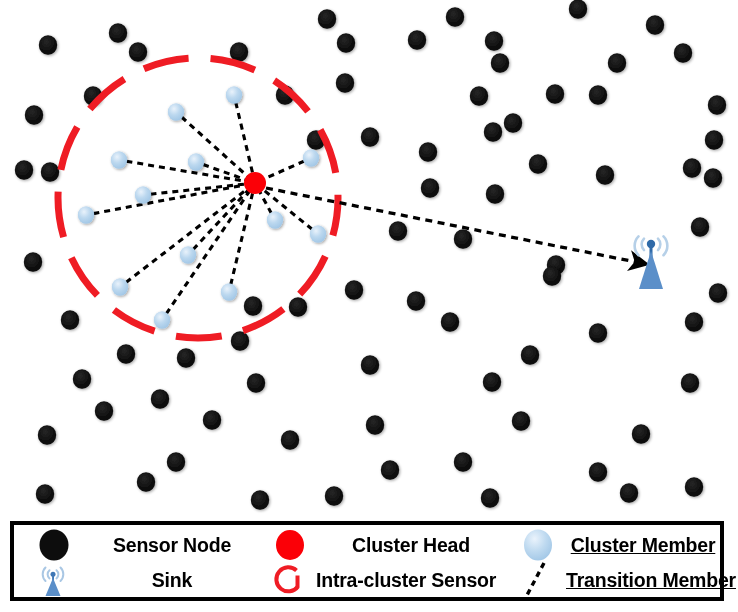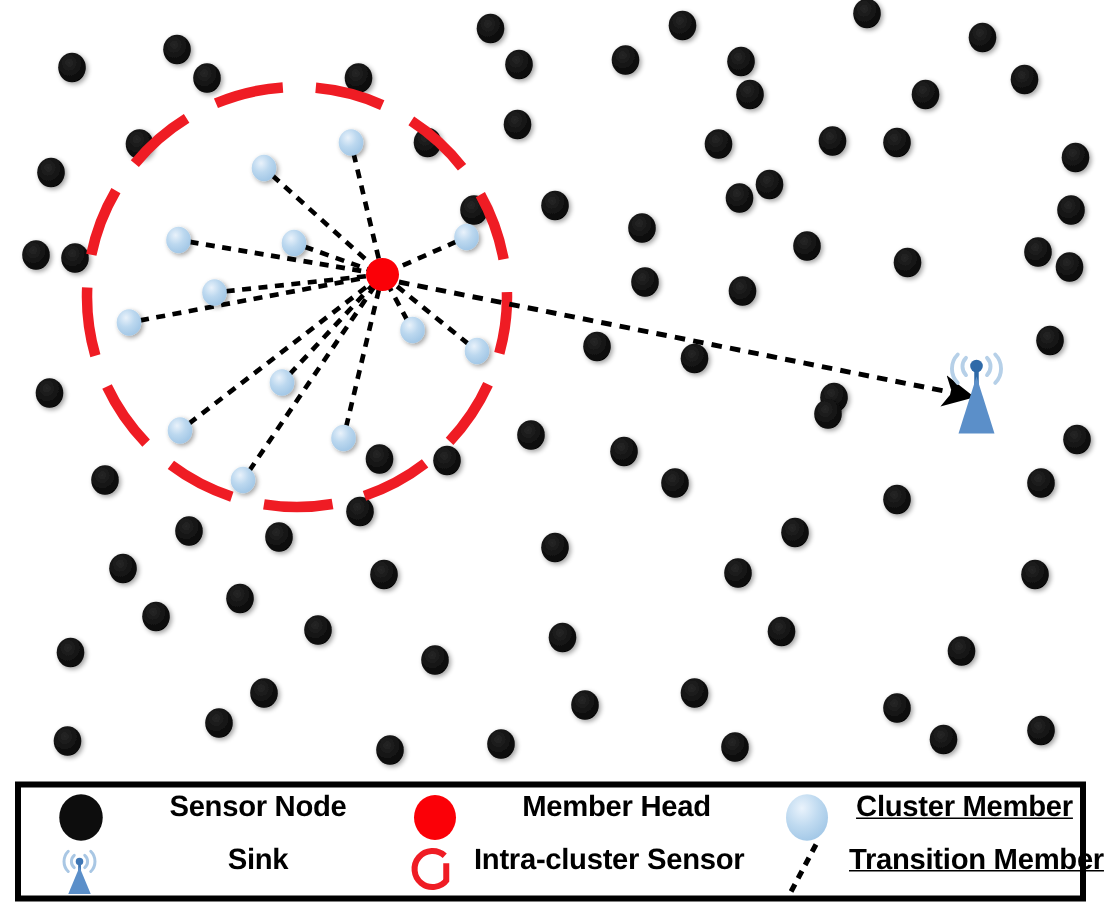--- a/index.html
+++ b/index.html
@@ -45,21 +45,21 @@
     left: 0;
     width: 100%;
     height: 36px;
     display: flex;
     align-items: center;
   }
   .legend-row.r1 { top: 2px; }
   .legend-row.r2 { top: 37px; }
   .legend-cell {
     display: flex;
-    align-items: flex-start;
+    align-items: center;
     height: 36px;
   }
   .legend-cell.c1 { width: 246px; padding-left: 18px; box-sizing: border-box; }
   .legend-cell.c2 { width: 246px; padding-left: 4px; box-sizing: border-box; }
   .legend-cell.c3 { width: 214px; padding-left: 8px; box-sizing: border-box; text-decoration: underline; }
   .legend-icon {
     width: 52px;
     flex: 0 0 52px;
     height: 36px;
     position: relative;
@@ -253,21 +253,21 @@
         </div>
         <span class="legend-label lbl-center">Sensor Node</span>
       </div>
 
       <div class="legend-cell c2">
         <div class="legend-icon">
           <svg width="52" height="36" viewBox="0 0 52 36">
             <ellipse cx="26" cy="18" rx="14" ry="15" fill="#fb0007"></ellipse>
           </svg>
         </div>
-        <span class="legend-label lbl-center">Member Head</span>
+        <span class="legend-label lbl-center">Cluster Head</span>
       </div>
 
       <div class="legend-cell c3">
         <div class="legend-icon">
           <svg width="52" height="36" viewBox="0 0 52 36">
             <defs>
               <radialGradient id="legMemGrad" cx="38%" cy="30%" r="80%">
                 <stop offset="0%" stop-color="#eaf3fc"></stop>
                 <stop offset="50%" stop-color="#bfdaf0"></stop>
                 <stop offset="100%" stop-color="#9dc4e5"></stop>

